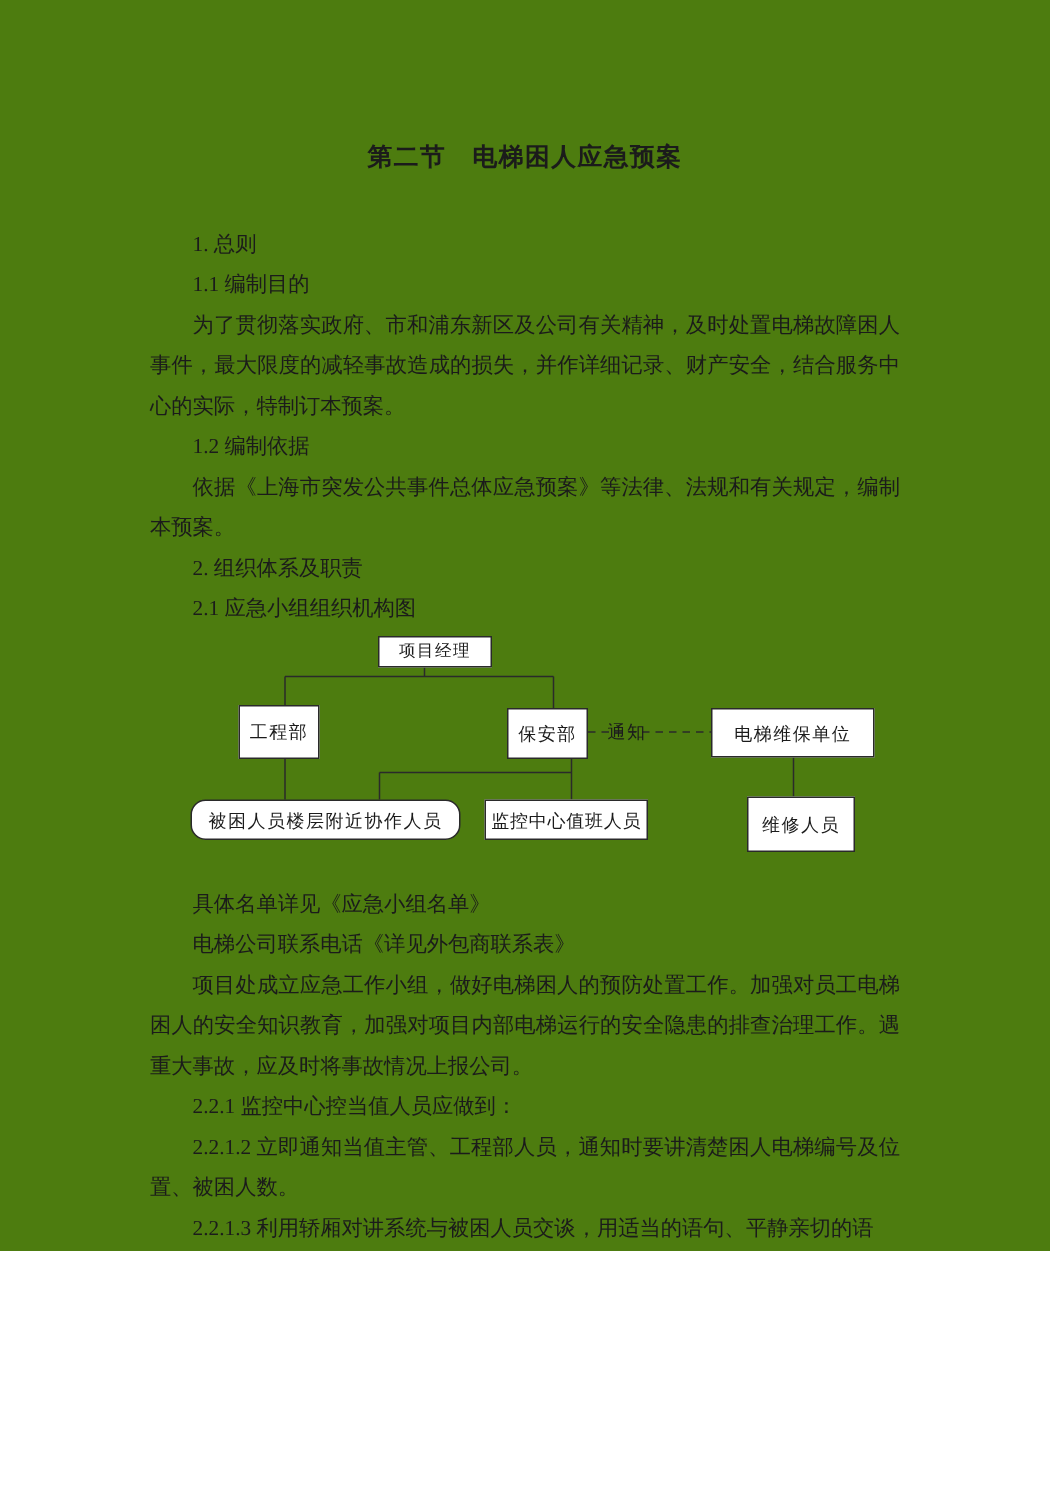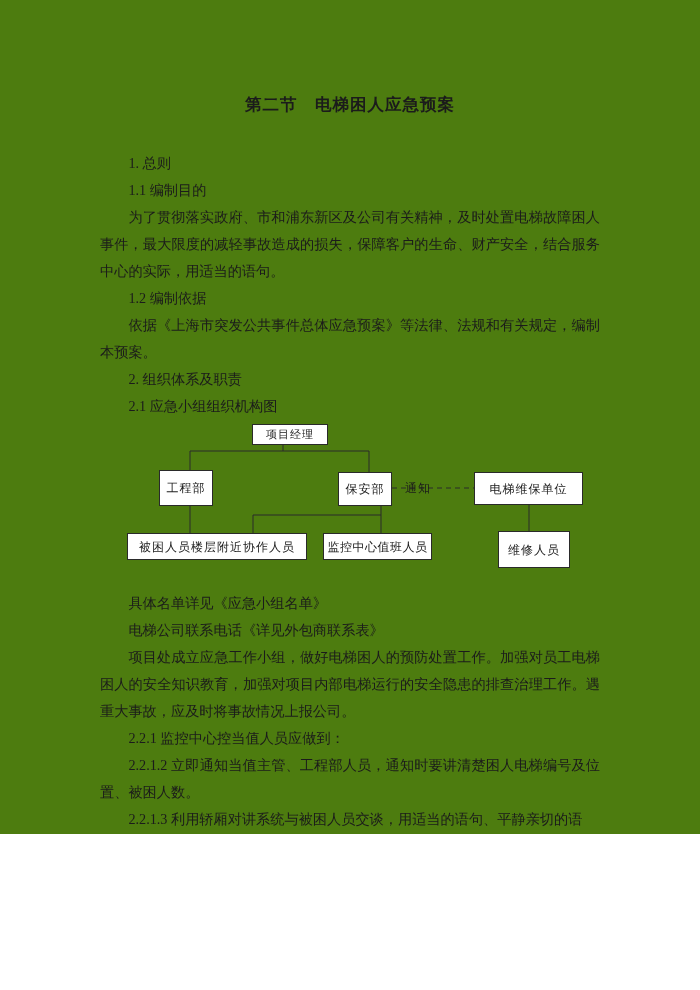--- a/index.html
+++ b/index.html
@@ -61,21 +61,21 @@
 </style>
 </head>
 <body>
 
 <div class="page">
 
   <h1 class="title">第二节　电梯困人应急预案</h1>
 
   <p class="para">1. 总则</p>
   <p class="para">1.1 编制目的</p>
-  <p class="para">为了贯彻落实政府、市和浦东新区及公司有关精神，及时处置电梯故障困人事件，最大限度的减轻事故造成的损失，保障客户的生命、财产安全，结合服务中心的实际，用适当的语句。</p>
+  <p class="para">为了贯彻落实政府、市和浦东新区及公司有关精神，及时处置电梯故障困人事件，最大限度的减轻事故造成的损失，并作详细记录、财产安全，结合服务中心的实际，特制订本预案。</p>
   <p class="para">1.2 编制依据</p>
   <p class="para">依据《上海市突发公共事件总体应急预案》等法律、法规和有关规定，编制本预案。</p>
   <p class="para">2. 组织体系及职责</p>
   <p class="para">2.1 应急小组组织机构图</p>
 
   <div class="orgchart">
     <svg viewBox="0 0 500 166" xmlns="http://www.w3.org/2000/svg">
       <g stroke="#2a2a2a" stroke-width="1" fill="none">
         <path d="M183,25 V31"></path>
         <path d="M90,31 H269"></path>
@@ -91,21 +91,21 @@
     </svg>
 
     <div class="node" style="left:152px;top:4px;width:76px;height:21px;font-size:11px;">项目经理</div>
 
     <div class="node" style="left:59px;top:50px;width:54px;height:36px;">工程部</div>
 
     <div class="node" style="left:238px;top:52px;width:54px;height:34px;">保安部</div>
 
     <div class="node" style="left:374px;top:52px;width:109px;height:33px;">电梯维保单位</div>
 
-    <div class="node" style="left:27px;top:113px;width:180px;height:27px;">被困人员楼层附近协作人员</div>
+    <div class="node" style="left:27px;top:113px;width:180px;height:27px;border-radius:10px;">被困人员楼层附近协作人员</div>
 
     <div class="node" style="left:223px;top:113px;width:109px;height:27px;letter-spacing:0.5px;">监控中心值班人员</div>
 
     <div class="node" style="left:398px;top:111px;width:72px;height:37px;">维修人员</div>
 
     <div class="edge-label">通知</div>
   </div>
 
   <p class="para">具体名单详见《应急小组名单》</p>
   <p class="para">电梯公司联系电话《详见外包商联系表》</p>

